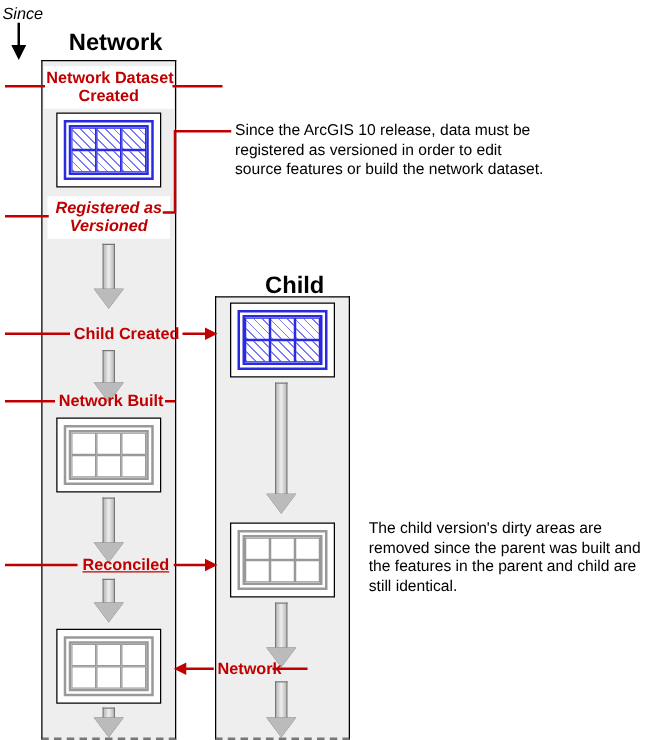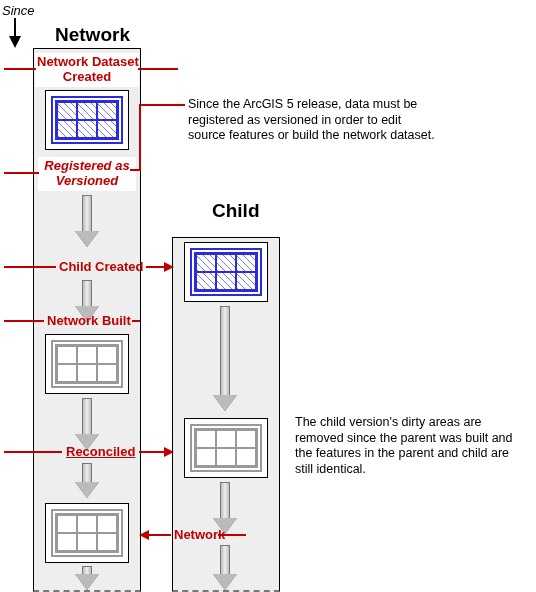--- a/index.html
+++ b/index.html
@@ -126,21 +126,21 @@
 </head>
 <body>
 
 <div class="time-label" style="left:2px; top:3px;">Since</div>
 <svg style="left:9px; top:18px; width:14px; height:30px;">
   <line x1="6" y1="0" x2="6" y2="20" stroke="#000" stroke-width="2"></line>
   <polygon points="0,18 12,18 6,30" fill="#000"></polygon>
 </svg>
 
 <div class="col-title" style="left:55px; top:24px;">Network</div>
-<div class="col-title" style="left:212px; top:200px;">Child</div>
+<div class="col-title" style="left:212px; top:218px;">Child</div>
 
 <div class="lane parent" style="left:33px; top:48px; width:106px; height:541px;"></div>
 <div class="lane child" style="left:172px; top:237px; width:106px; height:352px;"></div>
 
 <div class="event-label" style="left:35px; top:53px; width:100px;">
   <span>Network Dataset<br>Created</span>
 </div>
 <div class="red-line" style="left:4px; top:68px; width:32px;"></div>
 <div class="red-line" style="left:138px; top:68px; width:40px;"></div>
 
@@ -263,15 +263,15 @@
     <div class="head"></div>
 </div>
 <div class="varrow" style="left:216px; top:545px; height:45px;">
   <div class="shaft"></div>
     <div class="head"></div>
 </div>
 
 <svg style="left:130px; top:100px; width:60px; height:85px;">
   <path d="M55 5 L10 5 L10 70 L0 70" fill="none" stroke="#c00000" stroke-width="2"></path>
 </svg>
-<div class="desc" style="left:188px; top:97px; width:250px;">Since the ArcGIS 5 release, data must be registered as versioned in order to edit source features or build the network dataset.</div>
+<div class="desc" style="left:188px; top:97px; width:250px;">Since the ArcGIS 10 release, data must be registered as versioned in order to edit source features or build the network dataset.</div>
 
 <div class="desc" style="left:295px; top:415px; width:230px;">The child version's dirty areas are removed since the parent was built and the features in the parent and child are still identical.</div>
 
 </body></html>

